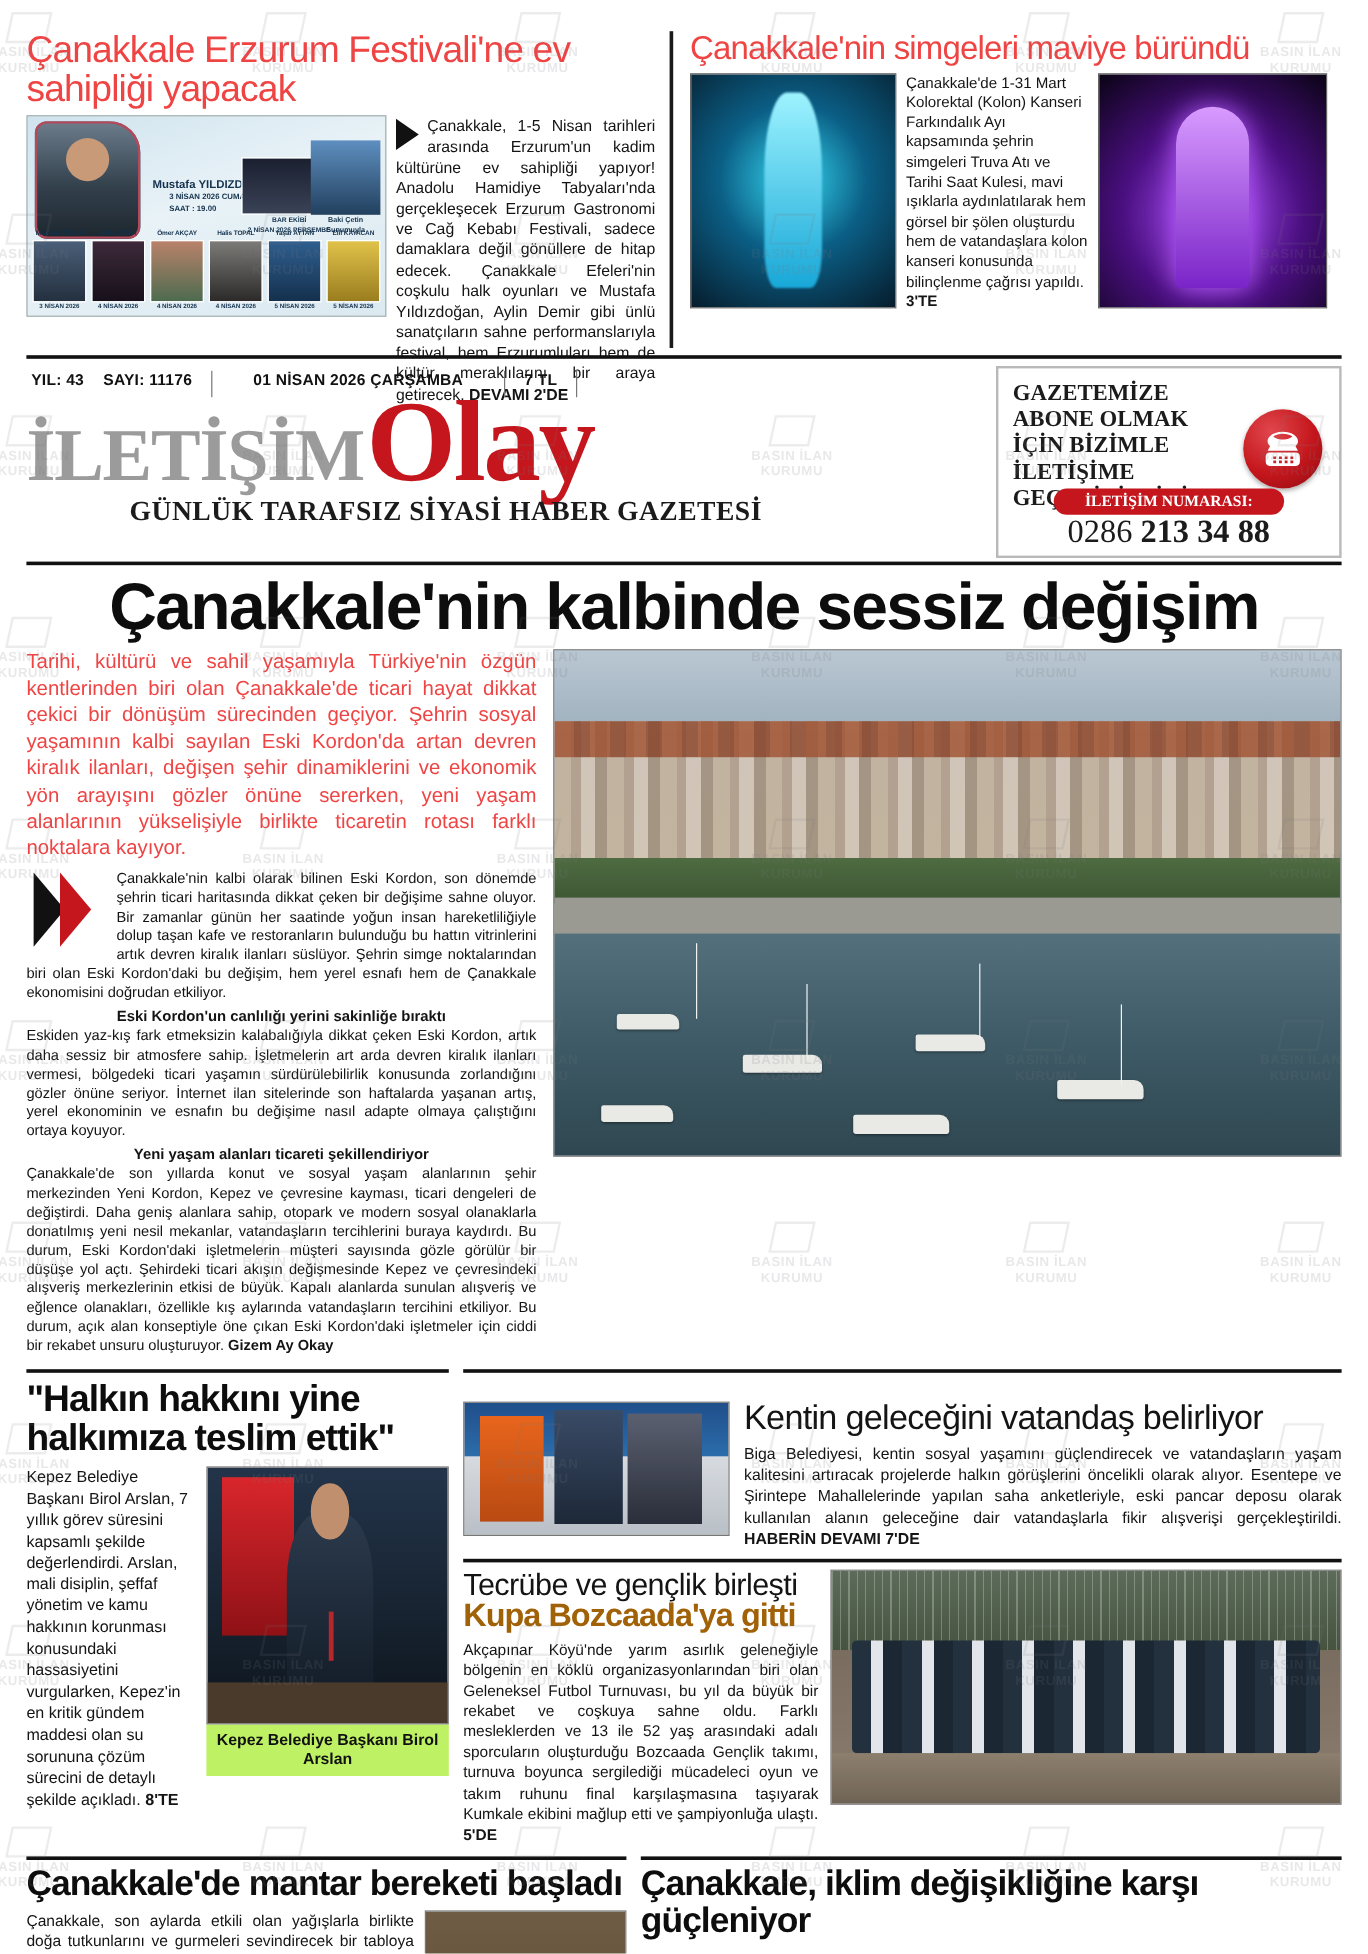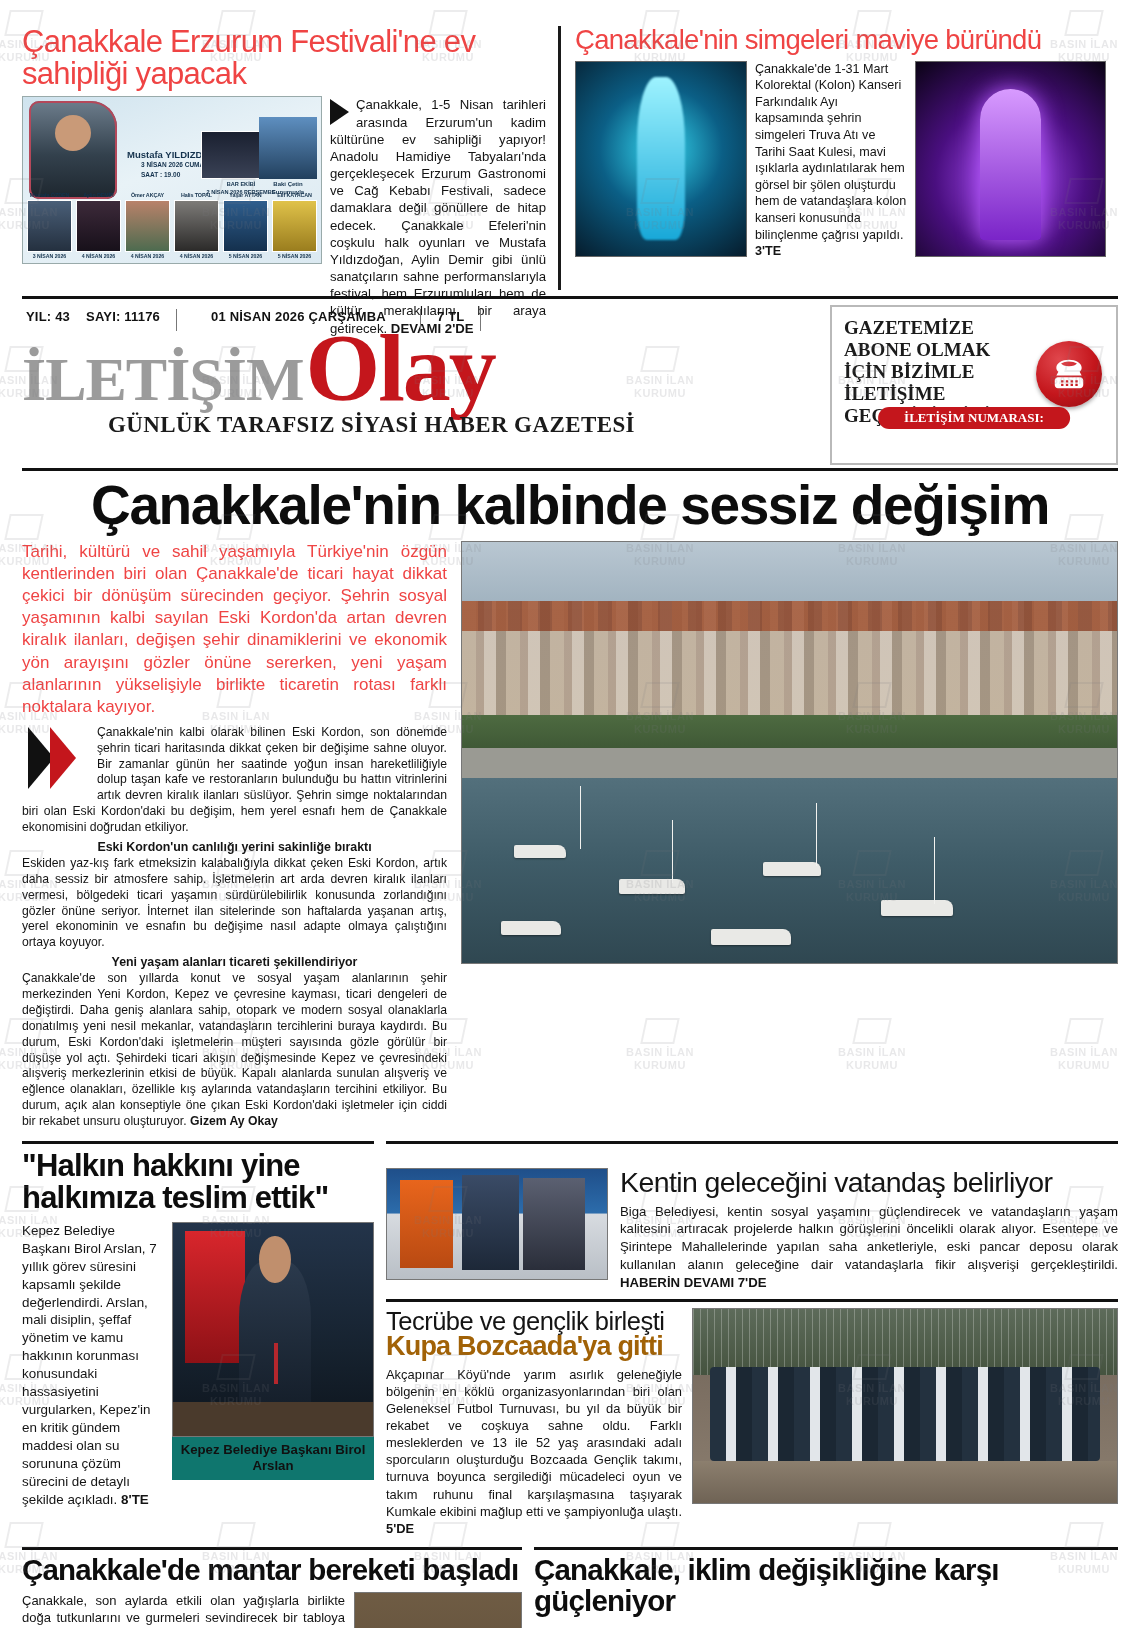--- a/index.html
+++ b/index.html
@@ -166,21 +166,21 @@
   .mid-left-body { display:flex; gap:8px; margin-top:8px; }
   .ml-text { width:142px; font-size:13.4px; line-height:1.34; color:#141414;}
   .ml-photo-wrap { flex:1; }
   .ml-photo { width:100%; height:215px; border:1px solid #777; position:relative; overflow:hidden;
     background:linear-gradient(180deg,#23344a 0%,#16222f 60%,#0d141c 100%);}
   .ml-photo .flag{position:absolute;left:6%;top:4%;width:30%;height:62%;background:linear-gradient(180deg,#d8262c,#8e1116);}
   .ml-photo .person{position:absolute;left:33%;top:18%;width:36%;height:74%;background:linear-gradient(180deg,#2b3a4d,#131c27);border-radius:36% 36% 0 0;}
   .ml-photo .person::after{content:"";position:absolute;left:28%;top:-16%;width:44%;height:30%;border-radius:50%;background:#c08f6d;}
   .ml-photo .tie{position:absolute;left:49%;top:52%;width:5%;height:26%;background:#b5272d;}
   .ml-photo .desk{position:absolute;left:0;right:0;bottom:0;height:16%;background:#4a3a2c;}
-  .ml-cap { background:#0f766e; text-align:center; font-size:13.2px; font-weight:800; line-height:1.25; padding:5px 2px; }
+  .ml-cap { background:#bef264; text-align:center; font-size:13.2px; font-weight:800; line-height:1.25; padding:5px 2px; }
 
   .mr-top { display:flex; gap:12px; border-top:3px solid #111; padding-top:24px;}
   .mr-img { width:222px; height:112px; border:1px solid #777; overflow:hidden; position:relative;
     background:linear-gradient(180deg,#1f4f8a 0%,#2c6cab 40%,#d7dbe0 41%,#b9bfc6 100%);}
   .mr-img .p1{position:absolute;left:6%;top:10%;width:24%;height:80%;background:linear-gradient(180deg,#e8651c,#b94a12);}
   .mr-img .p2{position:absolute;left:34%;top:6%;width:26%;height:86%;background:linear-gradient(180deg,#3a4b66,#1d2838);}
   .mr-img .p3{position:absolute;left:62%;top:8%;width:28%;height:84%;background:linear-gradient(180deg,#5b6071,#2a2e3a);}
   .mr-txtbox { flex:1; }
   .mr-head { font-size:28.5px; font-weight:400; letter-spacing:-.6px; line-height:1.05; color:#141414;}
   .mr-body { font-size:13.2px; line-height:1.34; text-align:justify; margin-top:5px; color:#141414;}
@@ -305,20 +305,24 @@
     <div class="mh-slogan">GÜNLÜK TARAFSIZ SİYASİ HABER GAZETESİ</div>
 
     <div class="mh-sub-box">
       <div class="sub-txt">GAZETEMİZE ABONE OLMAK İÇİN BİZİMLE İLETİŞİME GEÇEBİLİRSİNİZ...</div>
       <div class="phone-circ">
         <svg viewBox="0 0 24 24" aria-hidden="true">
           <path d="M12 3c-4.4 0-8 2.2-8 5 0 1 .5 1.9 1.3 2.6L4 13h16l-1.3-2.4C19.5 9.9 20 9 20 8c0-2.8-3.6-5-8-5zm-5 2.4c1.3-.8 3.1-1.3 5-1.3s3.7.5 5 1.3c-.6 1-2.5 1.7-5 1.7s-4.4-.7-5-1.7zM5 14h14c1.1 0 2 .9 2 2v3c0 1.1-.9 2-2 2H5c-1.1 0-2-.9-2-2v-3c0-1.1.9-2 2-2zm2 2v1.4h1.5V16H7zm3 0v1.4h1.5V16H10zm3 0v1.4h1.5V16H13zm3 0v1.4h1.5V16H16zM7 18.2v1.4h1.5v-1.4H7zm3 0v1.4h1.5v-1.4H10zm3 0v1.4h1.5v-1.4H13zm3 0v1.4h1.5v-1.4H16z"></path>
         </svg>
       </div>
       <div class="sub-pill">İLETİŞİM NUMARASI:</div>
+      <div class="sub-num">
+        <span>0286</span>
+        <b>213 34 88</b>
+      </div>
     </div>
   </div>
 
   <div class="rule-thick"></div>
   <div class="lead-head">Çanakkale'nin kalbinde sessiz değişim</div>
 
   <div class="lead-wrap">
     <div class="lead-col">
       <div class="lead-sub">Tarihi, kültürü ve sahil yaşamıyla Türkiye'nin özgün kentlerinden biri olan Çanakkale'de ticari hayat dikkat çekici bir dönüşüm sürecinden geçiyor. Şehrin sosyal yaşamının kalbi sayılan Eski Kordon'da artan devren kiralık ilanları, değişen şehir dinamiklerini ve ekonomik yön arayışını gözler önüne sererken, yeni yaşam alanlarının yükselişiyle birlikte ticaretin rotası farklı noktalara kayıyor.</div>
       <div class="lead-body">

